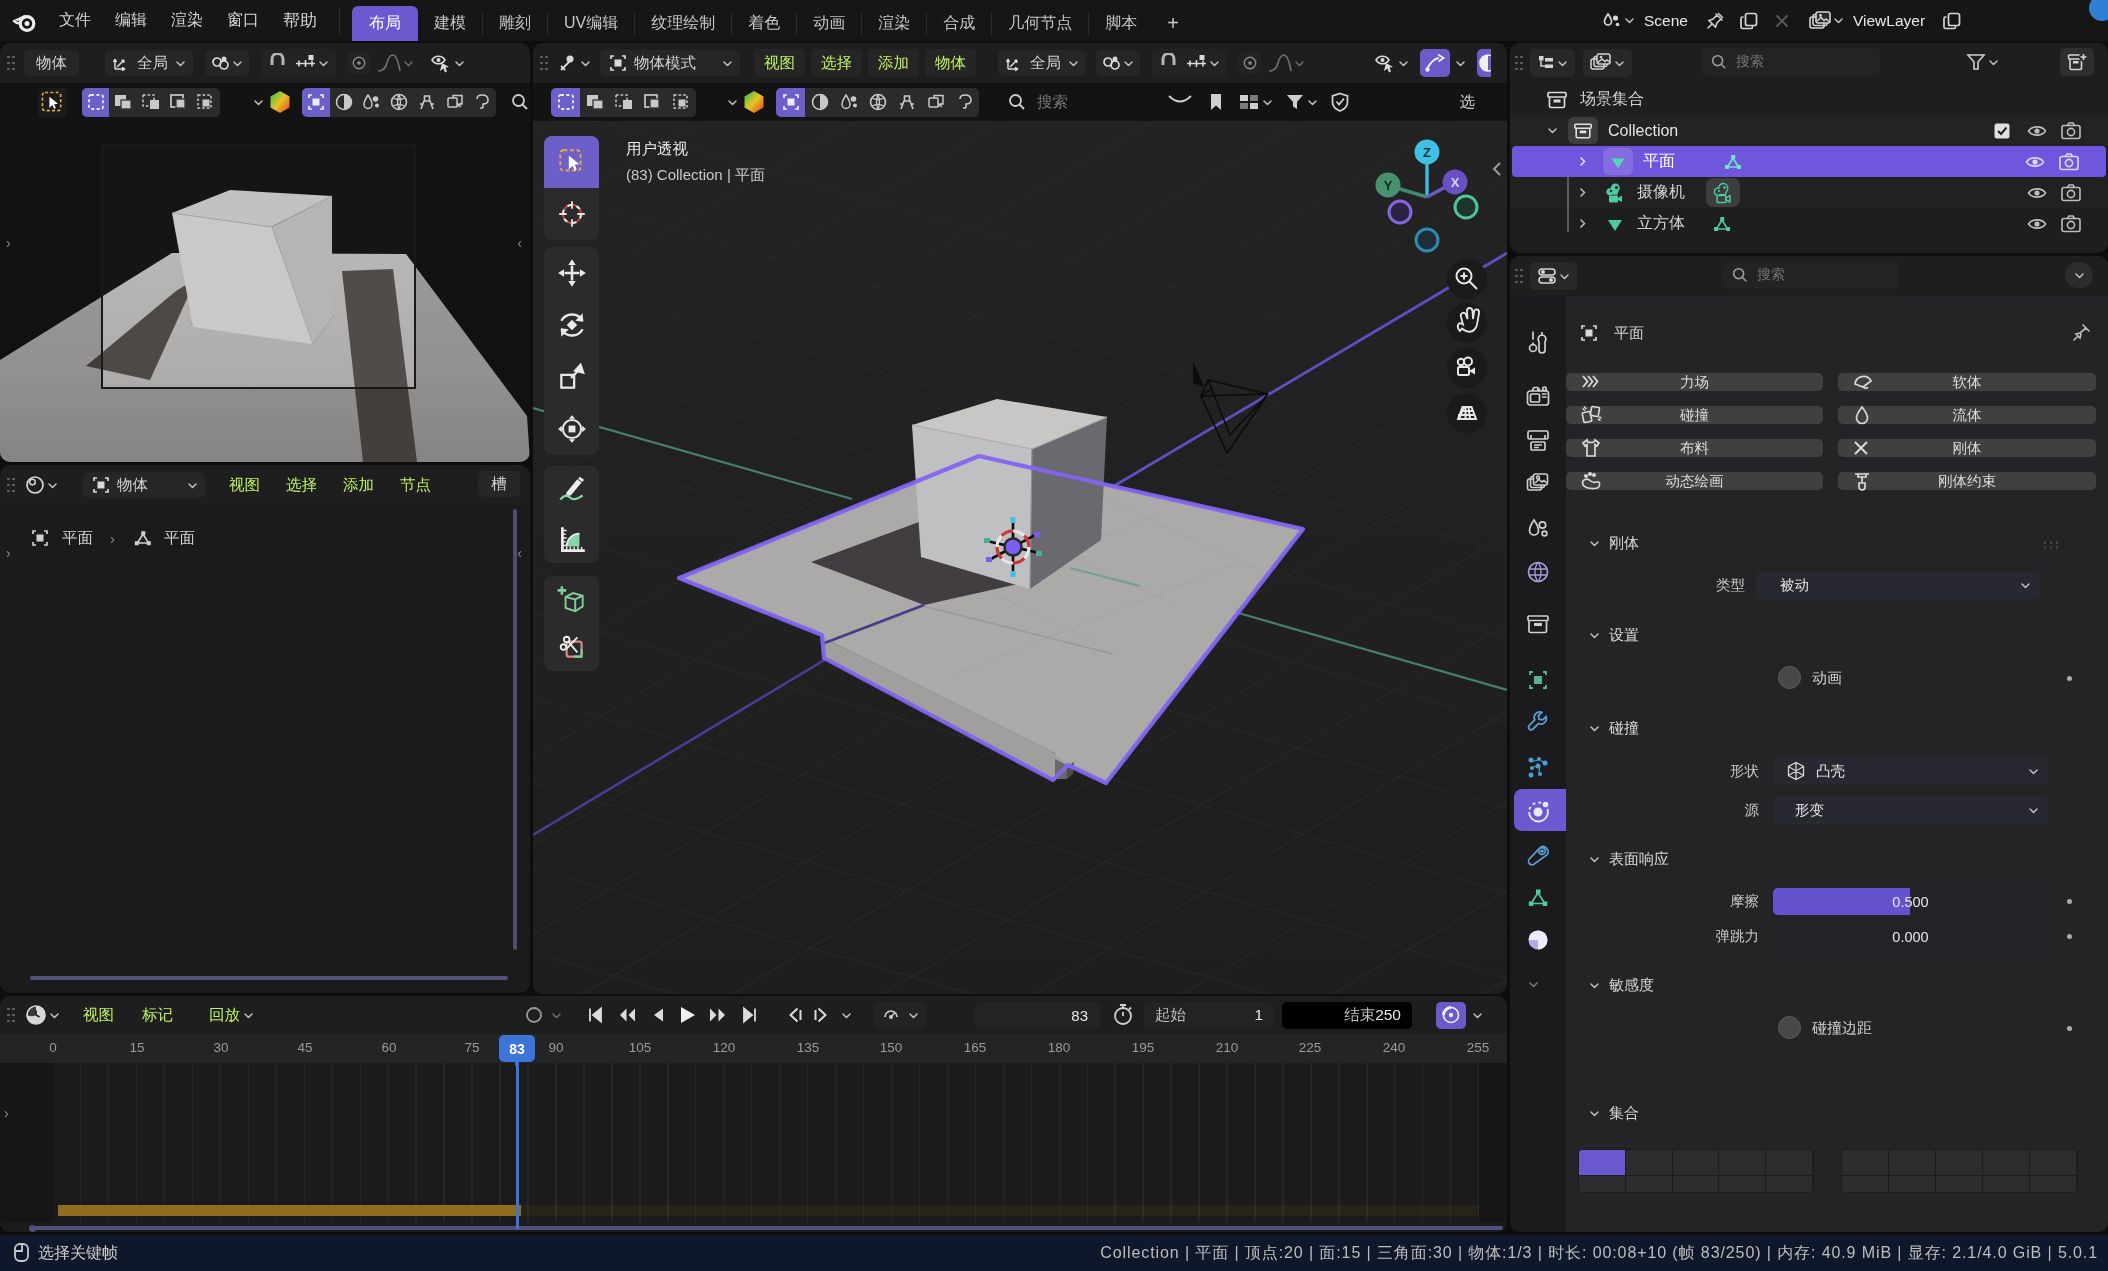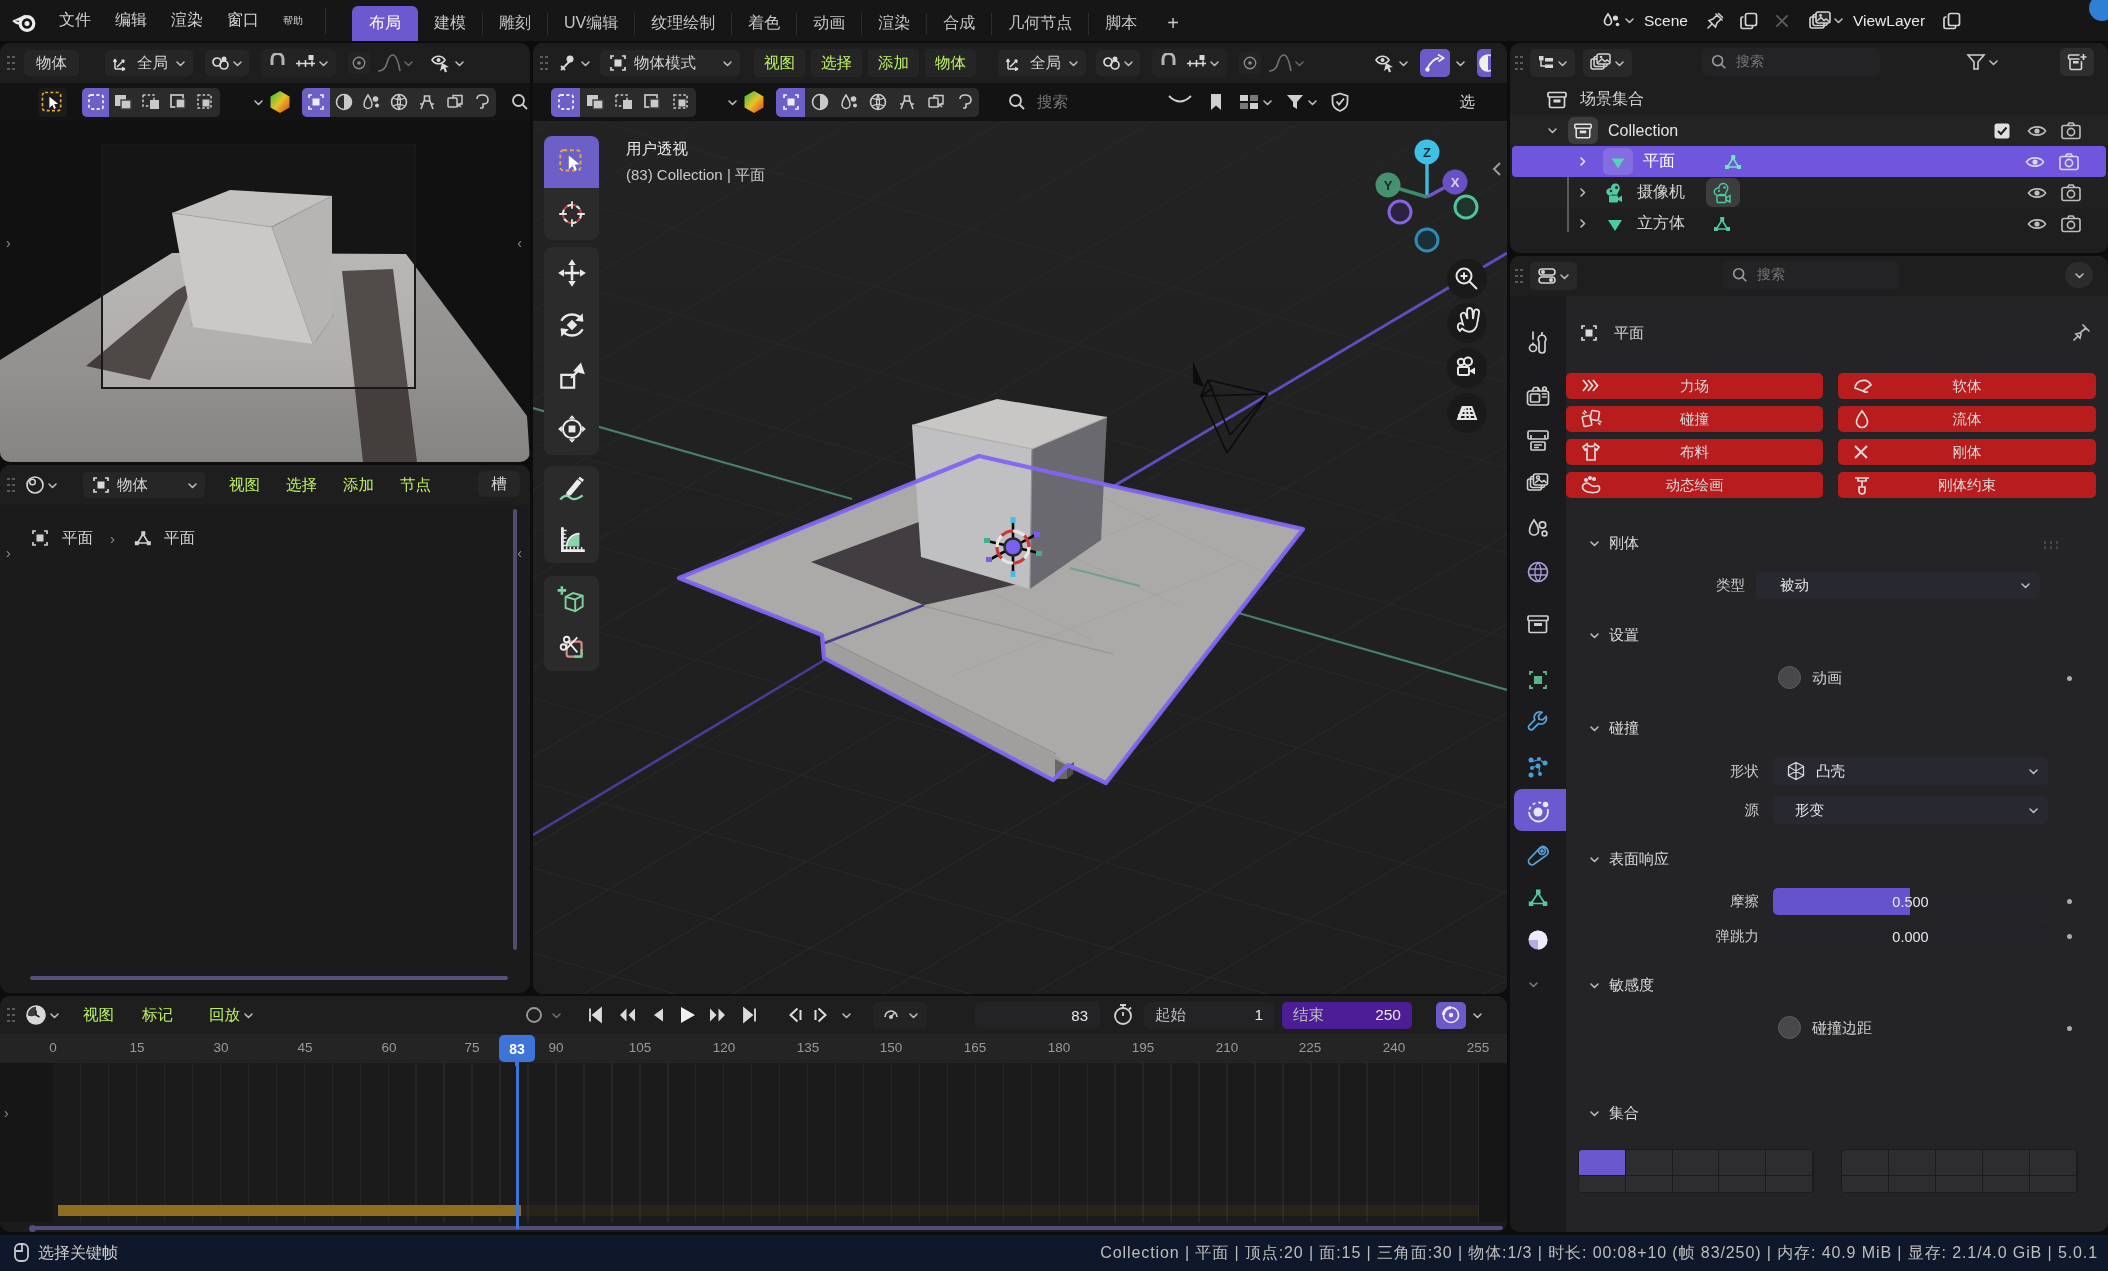--- a/index.html
+++ b/index.html
@@ -17,21 +17,21 @@
 .wst{color:#c6c6c6;padding:0 16px;height:35px;display:flex;align-items:center}
 .wsd{width:1px;height:22px;background:#2c2c2c}
 .tli{height:26px;border-radius:5px;display:flex;align-items:center;background:#262626}
 .tgrp{position:absolute;left:11px;width:55px;background:#2b2b2b;border-radius:8px;display:flex;flex-direction:column}
 .tb2{flex:1;display:flex;align-items:center;justify-content:center}
 .mi{height:28px;display:flex;align-items:center;padding:0 10px;border-radius:4px;color:#bef264;font-size:15.5px;background:#252525;margin-left:6px}
 .selgrp{background:#2b2b2b;border-radius:5px;overflow:hidden;height:29px}
 .selb{width:29px;height:29px;display:flex;align-items:center;justify-content:center}
 .fr{position:absolute;top:6px;transform:translateX(-50%)}
 .ptab{position:absolute;left:0;width:56px;height:40px;display:flex;align-items:center;justify-content:center}
-.pbtn{position:absolute;height:26px;background:#b91c1c;border-radius:5px;color:#dcdcdc;font-size:14.5px;display:flex;align-items:center}
+.pbtn{position:absolute;height:18px;background:#404040;border-radius:5px;color:#dcdcdc;font-size:14.5px;display:flex;align-items:center}
 .pbtn span{position:absolute;left:0;right:0;text-align:center}
 .pbi{margin-left:13px;z-index:1}
 .phead{position:absolute;left:78px;right:12px;height:30px;display:flex;align-items:center;color:#dadada;font-size:15px}
 .phead span{margin-left:8px}
 .plab{color:#c9c9c9;font-size:14.5px;text-align:right;flex:none}
 .pfield{position:absolute;height:100%;background:#282830;border-radius:5px;color:#e6e6e6;font-size:14.5px;display:flex;align-items:center}
 .pdot{position:absolute;top:50%;margin-top:-2.5px;width:5px;height:5px;border-radius:50%;background:#ababab}
 .cgrid{display:grid;grid-template-columns:repeat(5,1fr);grid-template-rows:26px 18px;border:1px solid #1c1c1e;border-radius:4px;overflow:hidden;height:44px}
 .cgrid div{background:#2d2d30;border-right:1px solid #1c1c1e;border-bottom:1px solid #1c1c1e}
 </style></head>
@@ -42,21 +42,21 @@
     <svg width="27" height="27" viewBox="0 0 27 27" style="margin:0 9px 0 1px">
       <circle cx="16" cy="16.5" r="6.8" fill="none" stroke="#ededed" stroke-width="3.2"></circle>
       <circle cx="16" cy="16.5" r="2.5" fill="#ededed"></circle>
       <path d="M2 13.5 L14.5 7.5 L11.5 14 Z" fill="#ededed"></path>
       <path d="M2.2 13.4 Q6.5 17.5 9.3 15.5" fill="none" stroke="#ededed" stroke-width="2.4"></path>
     </svg>
     <div class="t" style="margin:0 12px;font-size:16px">文件</div>
     <div class="t" style="margin:0 12px;font-size:16px">编辑</div>
     <div class="t" style="margin:0 12px;font-size:16px">渲染</div>
     <div class="t" style="margin:0 12px;font-size:16px">窗口</div>
-    <div class="t" style="margin:0 12px;font-size:10px">帮助</div>
+    <div class="t" style="margin:0 12px;font-size:17px">帮助</div>
     <div style="width:1px;height:26px;background:#2e2e2e;margin:0 10px"></div>
   </div>
   <div class="abs row" id="wstabs" style="left:352px;top:6px;height:35px;font-size:16px">
     <div style="background:#6c59cf;color:#fff;border-radius:6px 6px 0 0;padding:0 17px;height:35px;display:flex;align-items:center">布局</div>
     <div class="wst">建模</div>
       <div class="wsd"></div>
       <div class="wst">雕刻</div>
       <div class="wsd"></div>
     <div class="wst">UV编辑</div>
       <div class="wsd"></div>
@@ -834,21 +834,21 @@
       <div style="width:125px;height:27px;background:#232326;border-radius:5px;color:#e8e8e8;font-size:15px;display:flex;align-items:center;justify-content:flex-end;padding-right:12px">83</div>
       <svg class="ic" width="22" height="24" viewBox="0 0 22 24" style="margin-left:12px">
           <circle cx="11" cy="13" r="8" fill="none" stroke="#d0d0d0" stroke-width="1.8"></circle>
           <path d="M8 2 L14 2 M11 2 L11 5 M17 6.5 L19 4.5" stroke="#d0d0d0" stroke-width="1.8"></path>
           <path d="M11 9 L11 13" stroke="#d0d0d0" stroke-width="1.8"></path>
         </svg>
       <div class="row" style="margin-left:10px;width:130px;height:27px;background:#232326;border-radius:5px;padding:0 11px;justify-content:space-between">
           <span class="t" style="color:#bdbdbd">起始</span>
           <span class="t" style="color:#e8e8e8">1</span>
         </div>
-      <div class="row" style="margin-left:8px;width:130px;height:27px;background:#4c1d95;border-radius:5px;padding:0 11px;justify-content:space-between">
+      <div class="row" style="margin-left:8px;width:130px;height:27px;background:#000000;border-radius:5px;padding:0 11px;justify-content:flex-end">
           <span class="t" style="color:#bdbdbd">结束</span>
           <span class="t" style="color:#e8e8e8">250</span>
         </div>
       <div style="margin-left:24px;width:30px;height:27px;background:#6d5ac9;border-radius:5px;display:flex;align-items:center;justify-content:center">
         <svg width="20" height="20" viewBox="0 0 20 20">
             <circle cx="10" cy="10" r="7.5" fill="none" stroke="#efecff" stroke-width="1.6"></circle>
             <circle cx="10" cy="10" r="2.2" fill="#efecff"></circle>
             <path d="M10 2.5 A 7.5 7.5 0 0 0 2.5 10" stroke="#efecff" stroke-width="3" fill="none"></path>
           </svg>
       </div>

